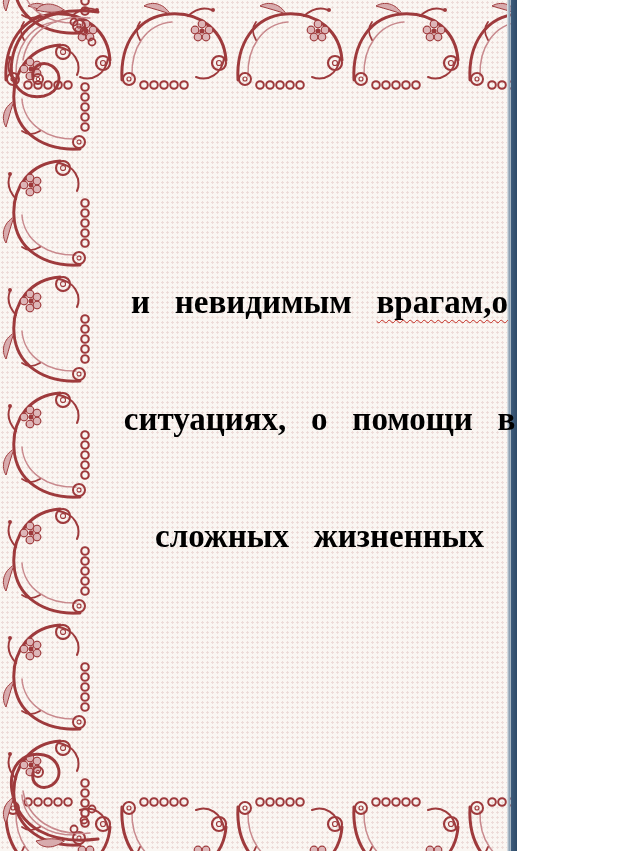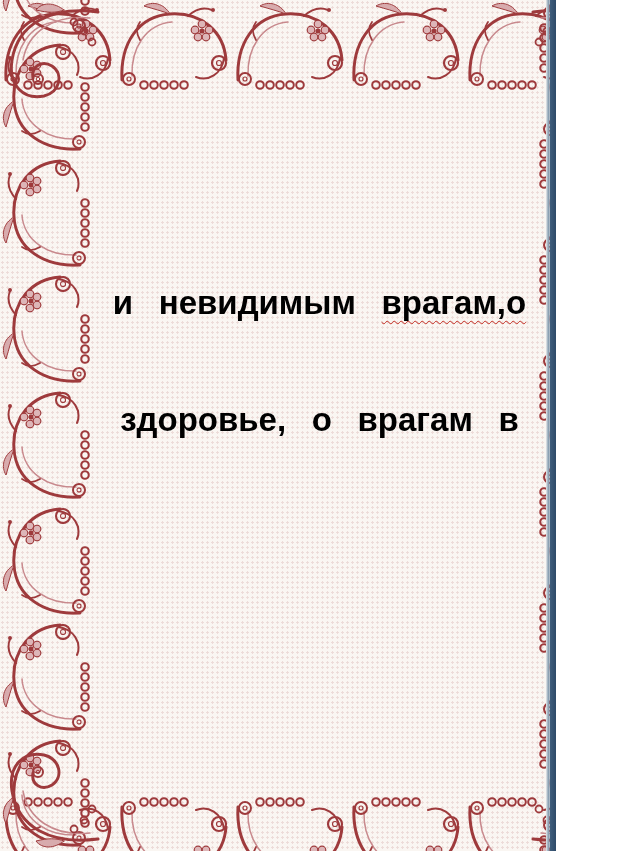--- a/index.html
+++ b/index.html
@@ -1,23 +1,23 @@
 <!DOCTYPE html>
 <html><head>
 <meta charset="utf-8">
 <style>
   html,body{margin:0;padding:0;}
   #screen{
     position:relative;
-    width:556px;height:851px;
+    width:517px;height:851px;
     overflow:hidden;
     background-color:#faf6f2;
     background-image:radial-gradient(circle, rgba(205,150,150,0.28) 1px, transparent 1.3px);
     background-size:5px 5px;
-    font-family:Liberation Sans, sans-serif;
+    font-family:Liberation Serif, serif;
   }
   .border-svg{position:absolute;left:0;top:0;}
   .window-edge{
     position:absolute;right:0;top:0;width:10px;height:851px;
     background:linear-gradient(to right,#eef0f2 0px,#b9c4cd 1px,#7e96ab 3px,#46648331 4px,#3f5d7c 4px,#2e4a68 10px);
   }
   .text-block{
     position:absolute;left:56px;top:88px;width:527px;
     text-align:center;
     font-weight:bold;
@@ -100,21 +100,22 @@
     <use href="#corner" transform="translate(2,849) scale(1,-1)"></use>
     <use href="#corner" transform="translate(629,849) scale(-1,-1)"></use>
   </svg>
 
   <div class="window-edge"></div>
 
   <div class="text-block">
 
     <div class="para">
       <div class="line"><span>и невидимым </span><span class="misspelled">врагам,о</span></div>
-      <div class="line">здоровье, о врагам в</div>
+      <div class="line">ситуациях, о помощи в</div>
+      <div class="line">сложных жизненных</div>
     </div>
 
     
 
     
 
   </div>
 </div>
 
 </body></html>

